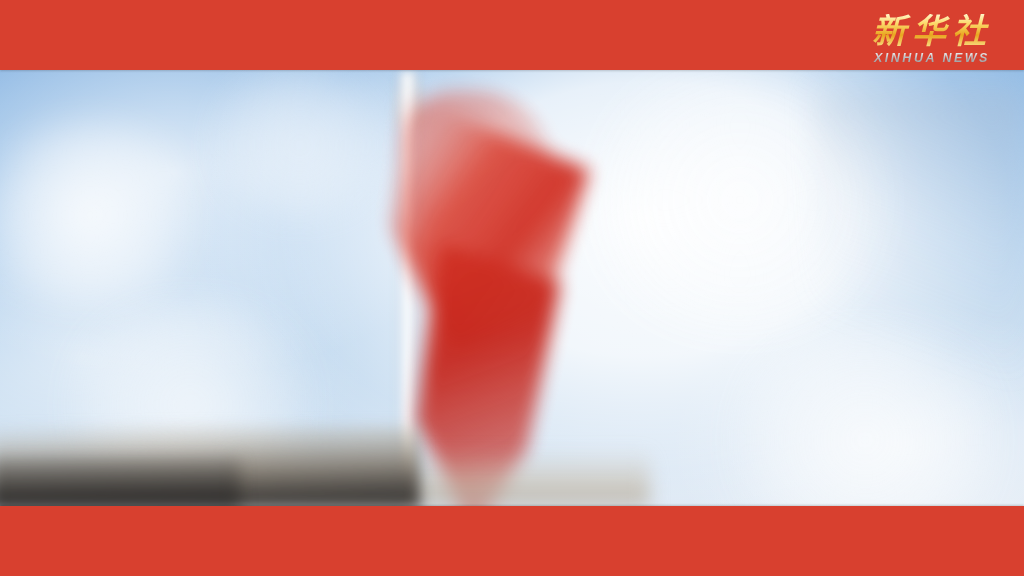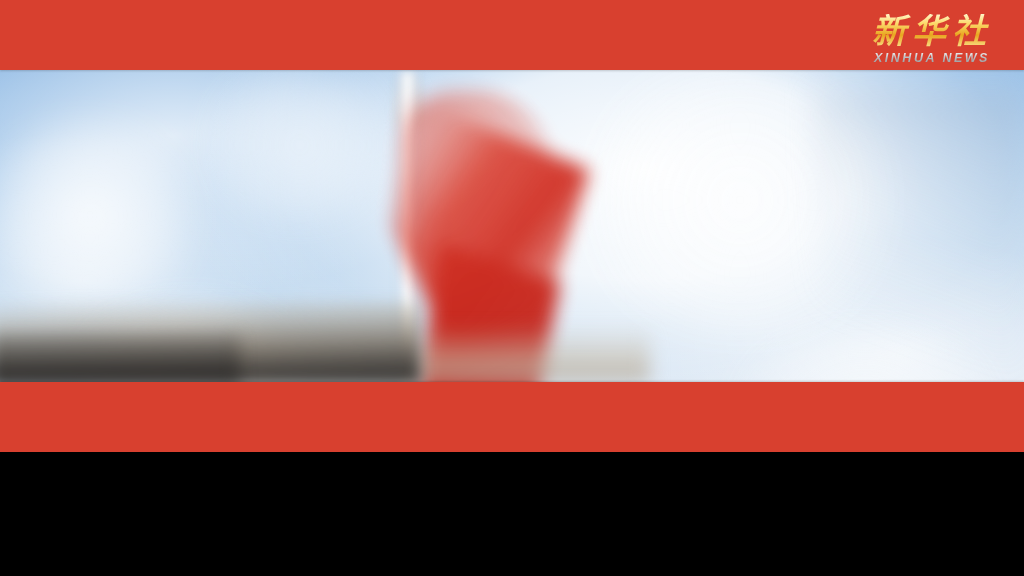--- a/index.html
+++ b/index.html
@@ -4,21 +4,21 @@
 <title>Xinhua News Quote Card</title>
 <style>
   html, body {
     margin: 0;
     padding: 0;
     background: #000;
   }
   #frame {
     position: relative;
     width: 1024px;
-    height: 452px;
+    height: 576px;
     overflow: hidden;
     font-family: "Liberation Sans", "DejaVu Sans", sans-serif;
     background: #737373;
   }
 
   
   .photo {
     position: absolute;
     inset: 0;
     overflow: hidden;

